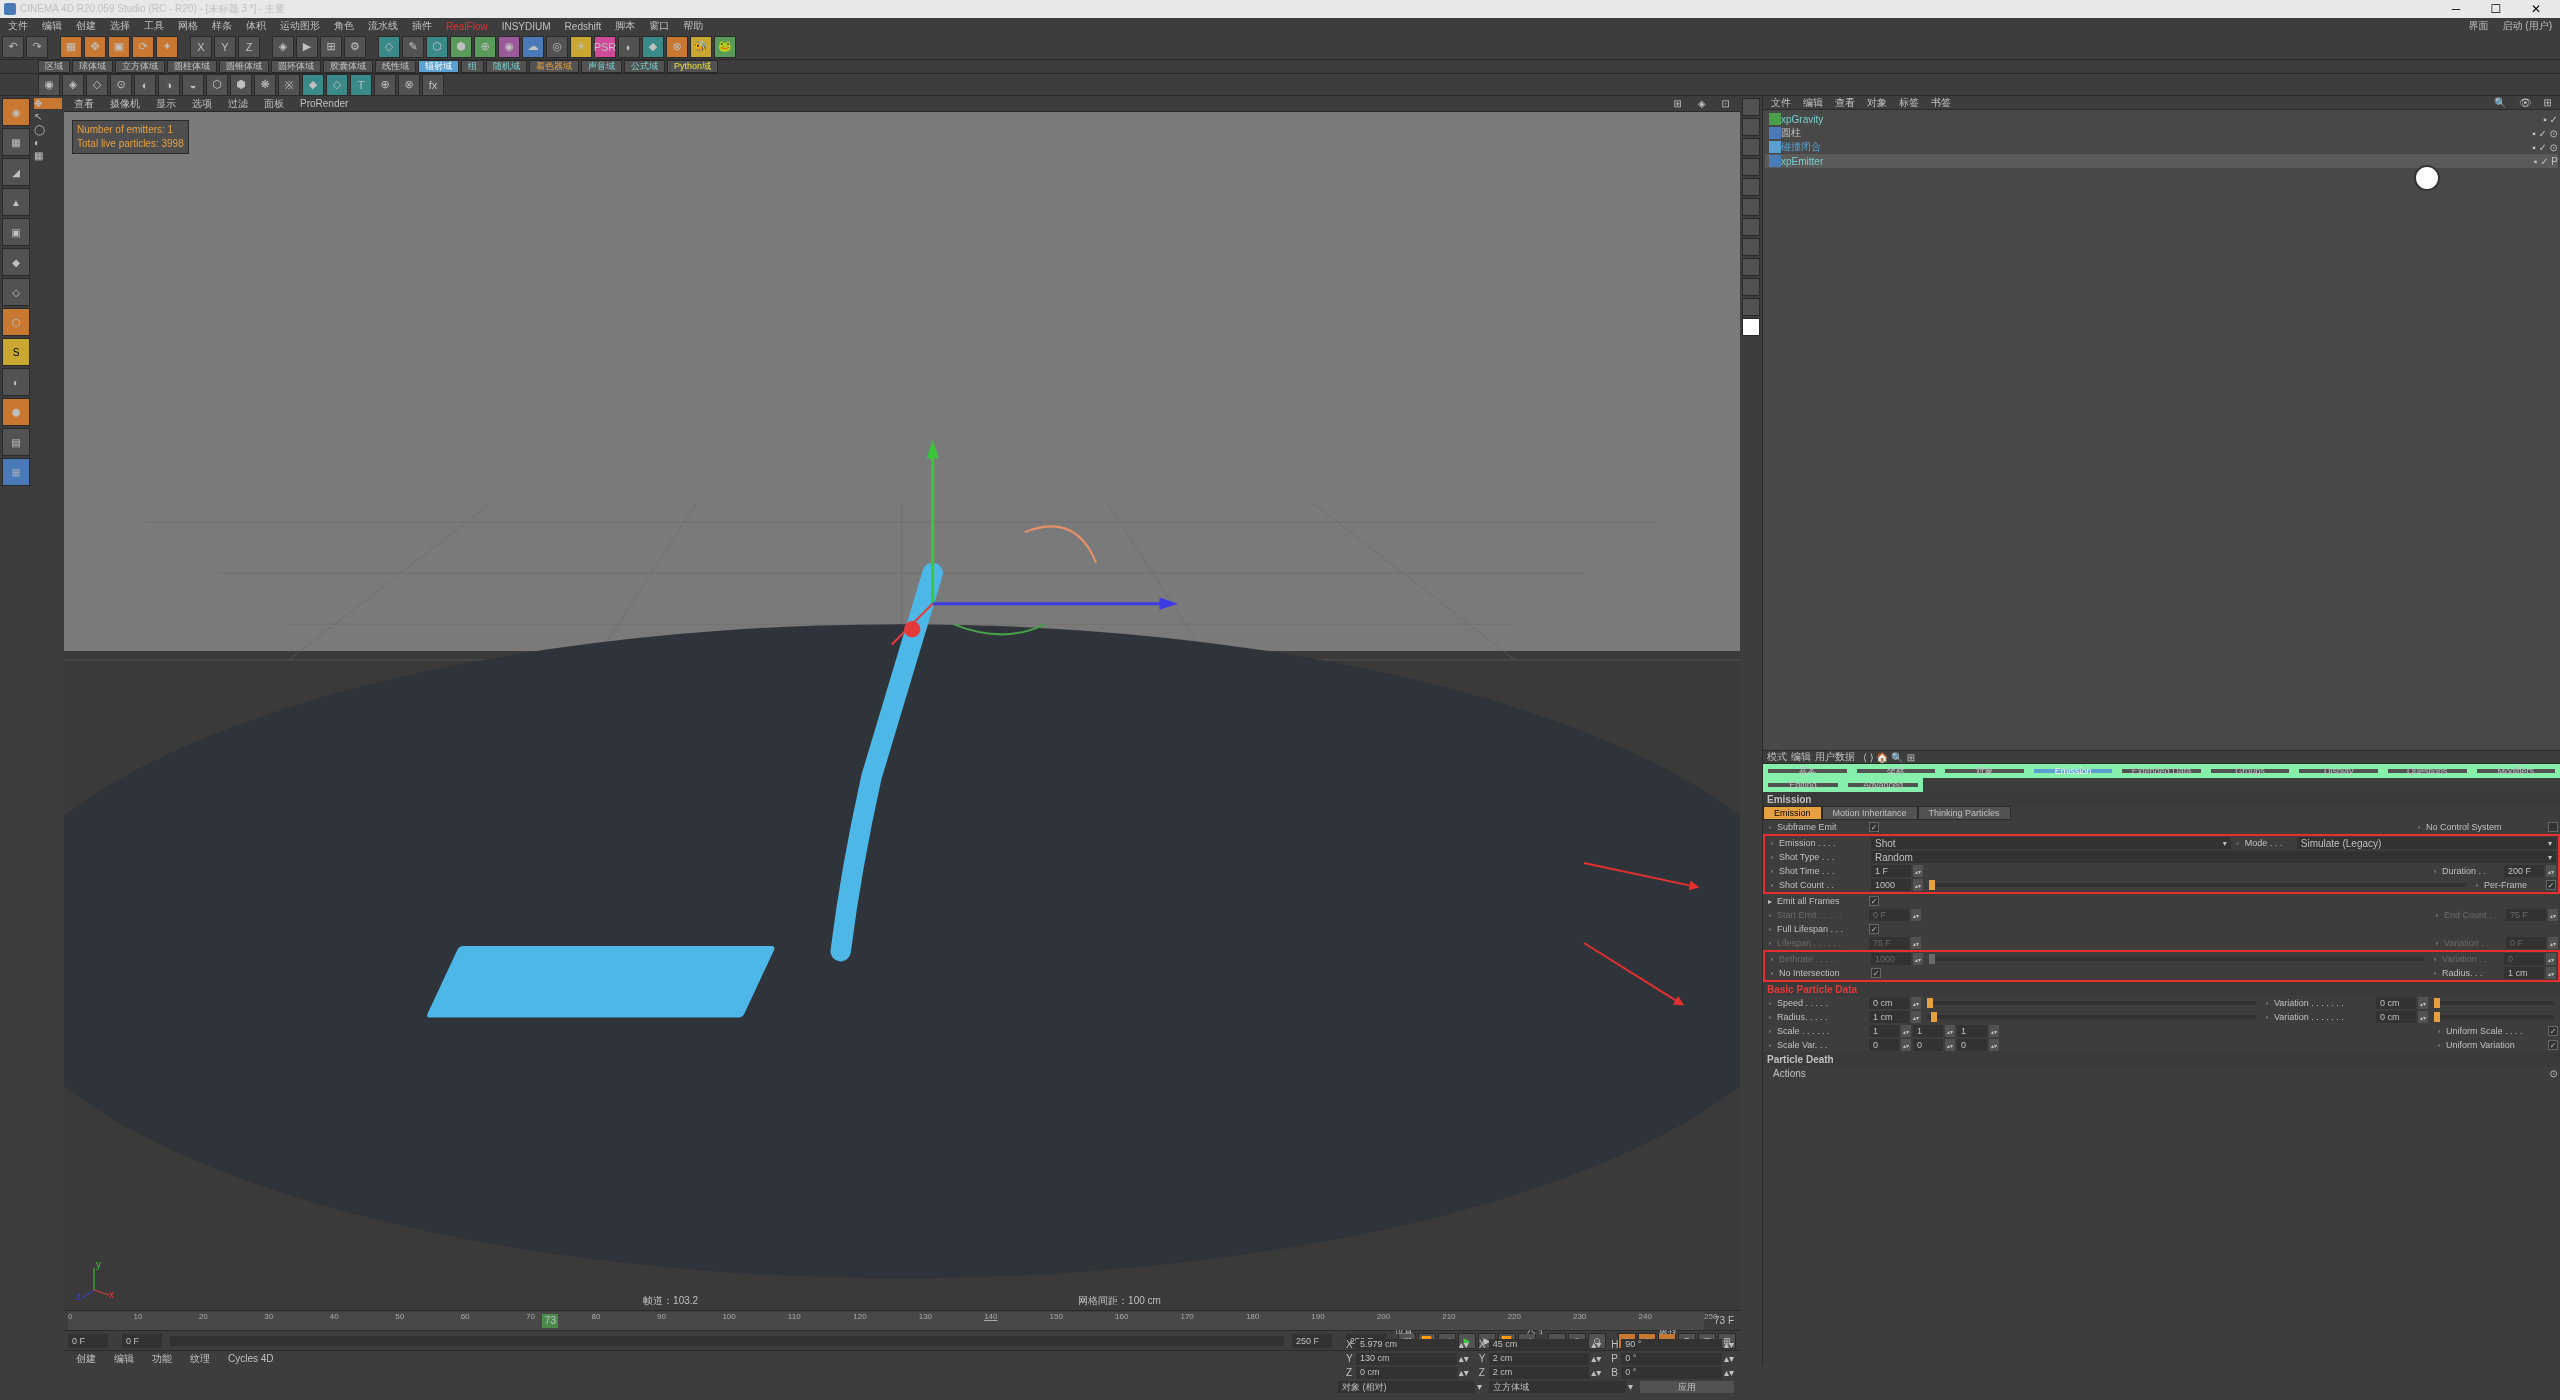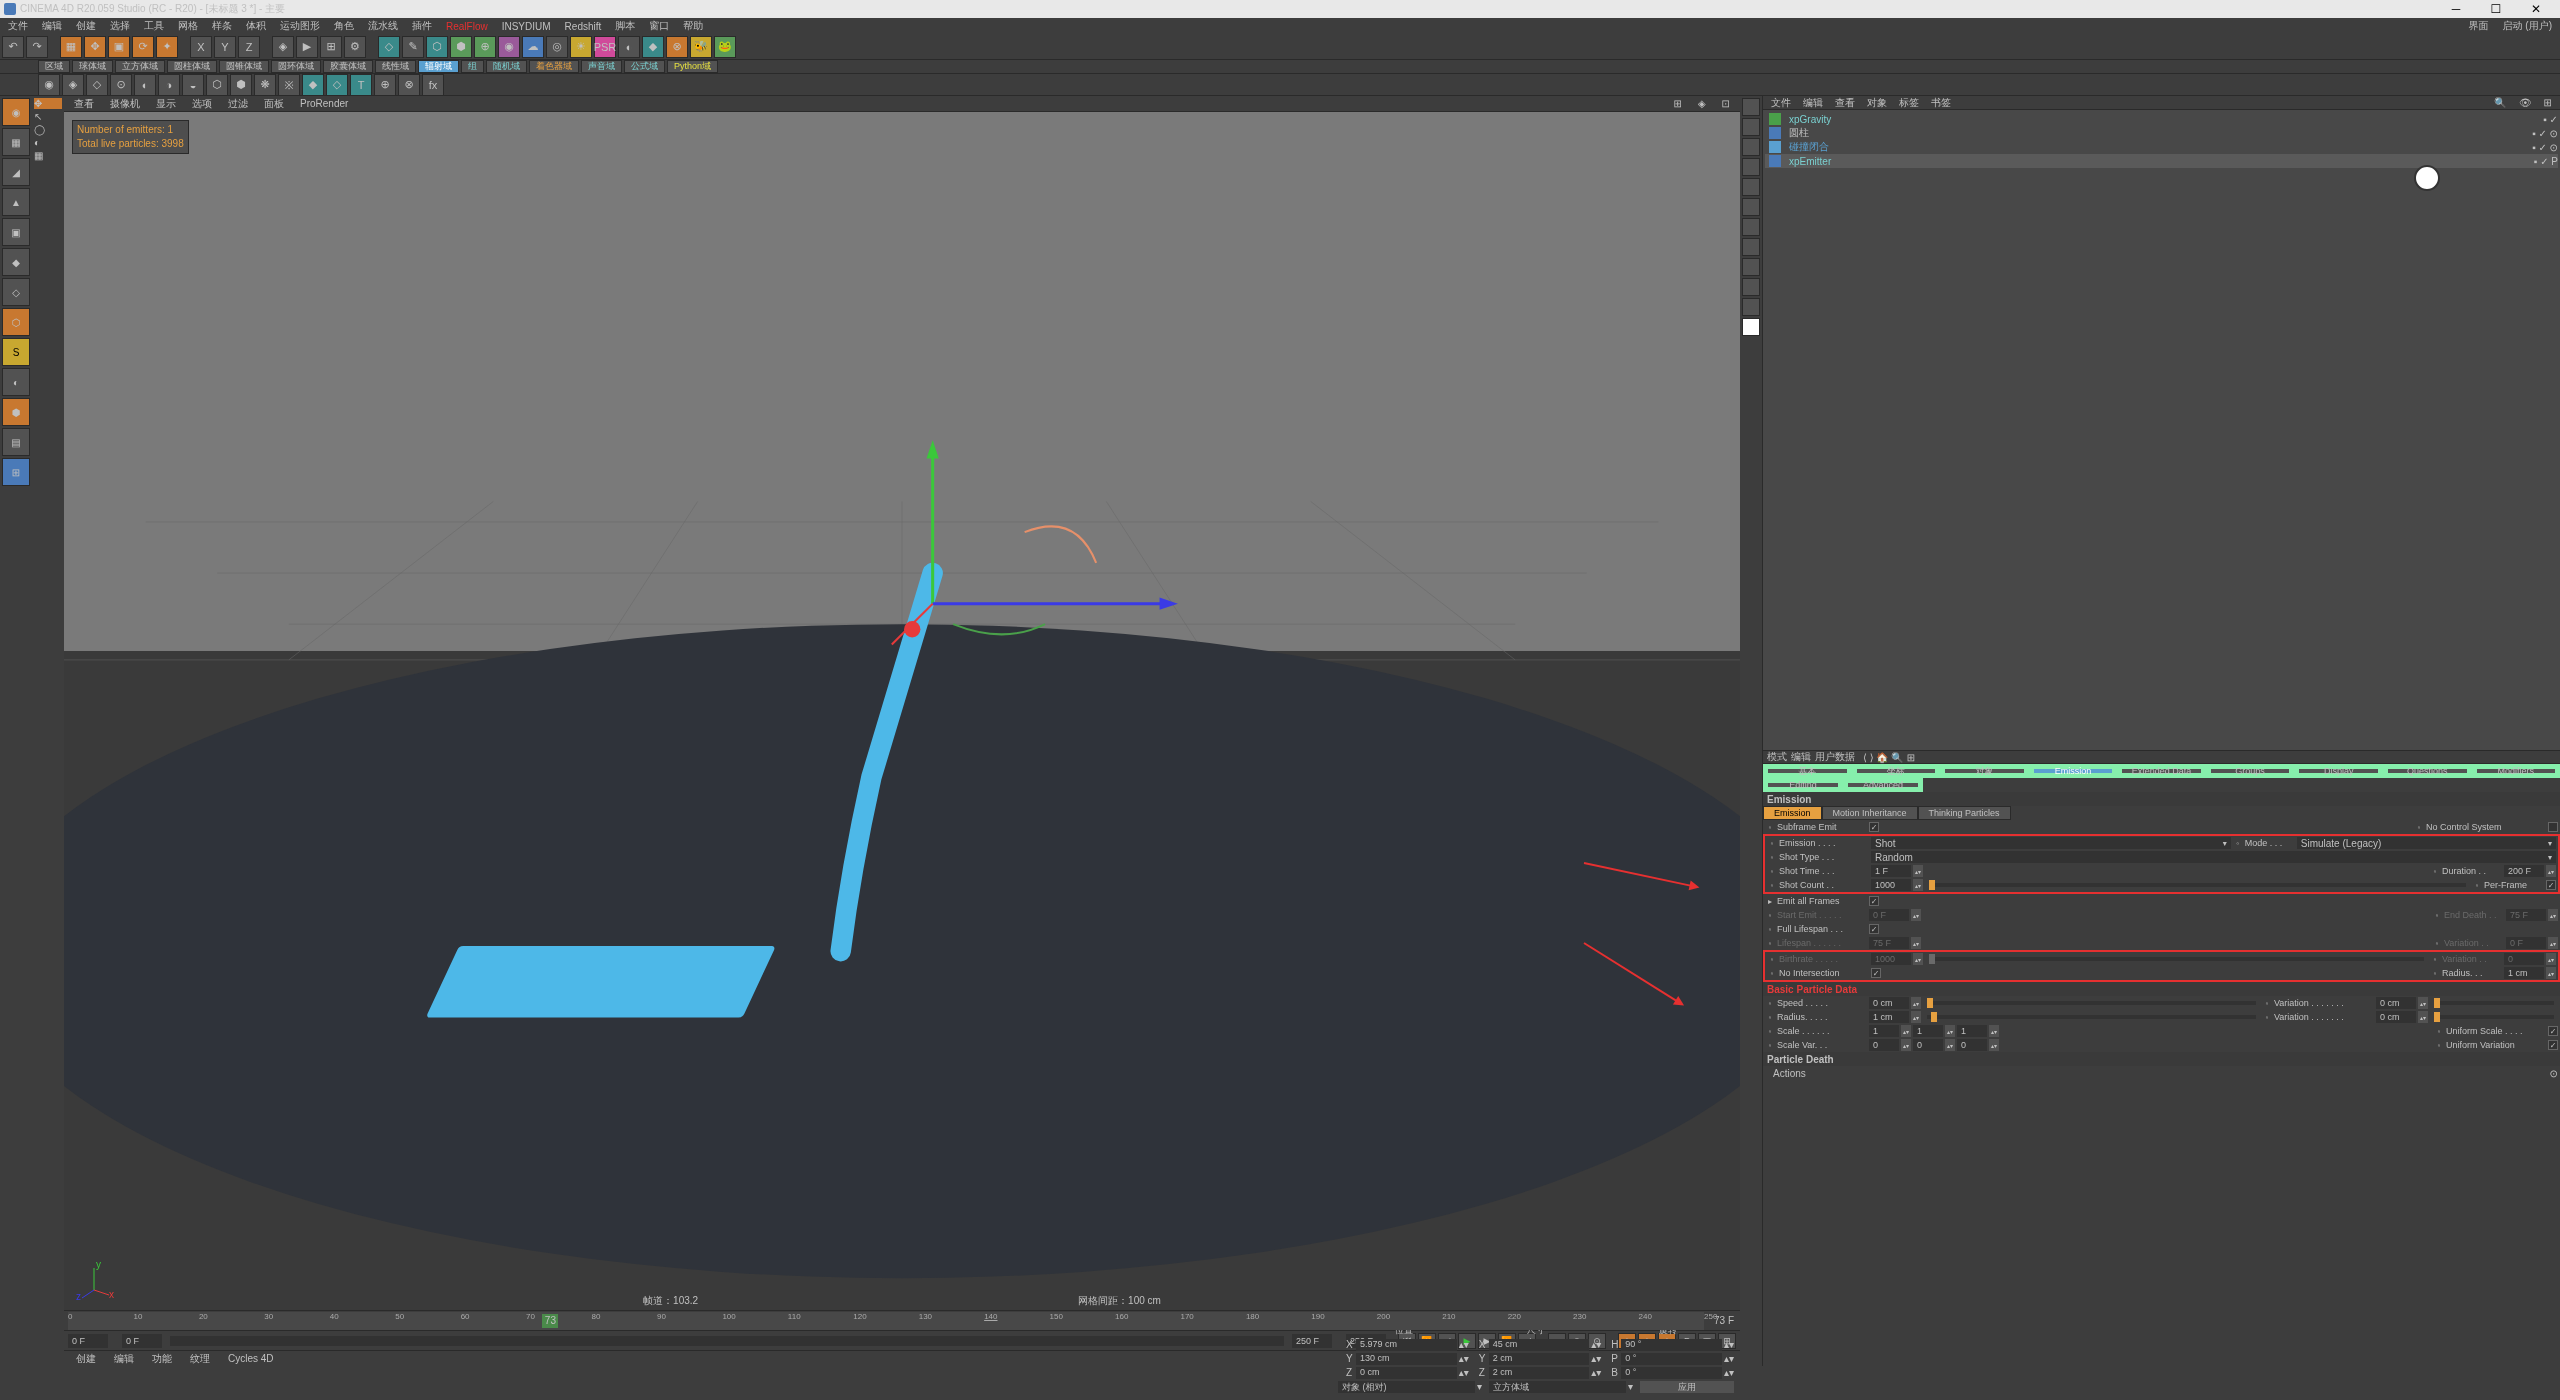--- a/index.html
+++ b/index.html
@@ -40,21 +40,21 @@
 .info-box div{color:#e6a040;font-size:10px;line-height:14px}
 .axis-gizmo{position:absolute;bottom:10px;left:10px;width:40px;height:40px}
 .vp-status{position:absolute;bottom:2px;width:100%;display:flex;justify-content:center;gap:380px;color:#999}
 .right-tools{width:22px;background:#3d3d3d;display:flex;flex-direction:column;gap:2px;padding:2px}
 .right-tools .t{width:18px;height:18px;background:#525252;border:1px solid #2a2a2a}
 .right-panel{width:798px;background:#3d3d3d;display:flex;flex-direction:column;border-left:1px solid #2a2a2a}
 .obj-menu{height:14px;display:flex;align-items:center;padding:0 4px;gap:4px;border-bottom:1px solid #2a2a2a}
 .obj-menu span{padding:0 4px}
 .obj-menu .spacer{flex:1}
 .obj-tree{height:640px;background:#484848;padding:2px;position:relative}
-.obj-row{display:flex;align-items:center;height:14px;gap:8px;padding-left:4px}
+.obj-row{display:flex;align-items:center;height:14px;gap:0;padding-left:4px}
 .obj-row .ico{width:12px;height:12px}
 .obj-row .name{font-size:10px}
 .obj-row .name.cyan{color:#7ad0d0}
 .obj-row.sel{background:#5a5a5a}
 .deer-icon{position:absolute;right:120px;top:55px;width:26px;height:26px;background:#fff;border-radius:50%;border:2px solid #333}
 .attr-menu{height:14px;display:flex;align-items:center;padding:0 4px;gap:4px;border-bottom:1px solid #2a2a2a;border-top:1px solid #2a2a2a}
 .attr-head{height:18px;display:flex;align-items:center;padding:0 4px;gap:4px;background:#484848}
 .attr-head .ico{width:14px;height:14px;background:#4a7ab8}
 .attr-tabs{display:flex;flex-wrap:wrap}
 .attr-tab{flex:1;height:14px;display:flex;align-items:center;justify-content:center;background:#525252;border:5px solid #86efac;min-width:60px;font-size:9px}
@@ -561,21 +561,21 @@
         <span class="lbl">Emit all Frames</span>
       <span class="chk">✓</span>
     </div>
     <div class="attr-row">
       <span class="dot">◦</span>
         <span class="lbl dim">Start Emit . . . . .</span>
       <div class="val" style="width:40px;color:#6a6a6a">0 F</div>
         <div class="spin">▴▾</div>
       <div style="flex:1"></div>
       <span class="dot">◦</span>
-        <span class="lbl dim" style="width:60px">End Death . .</span>
+        <span class="lbl dim" style="width:60px">End Count . .</span>
       <div class="val" style="width:40px;color:#6a6a6a">75 F</div>
         <div class="spin">▴▾</div>
     </div>
     <div class="attr-row">
       <span class="dot">◦</span>
         <span class="lbl">Full Lifespan . . .</span>
       <span class="chk">✓</span>
     </div>
     <div class="attr-row">
       <span class="dot">◦</span>

